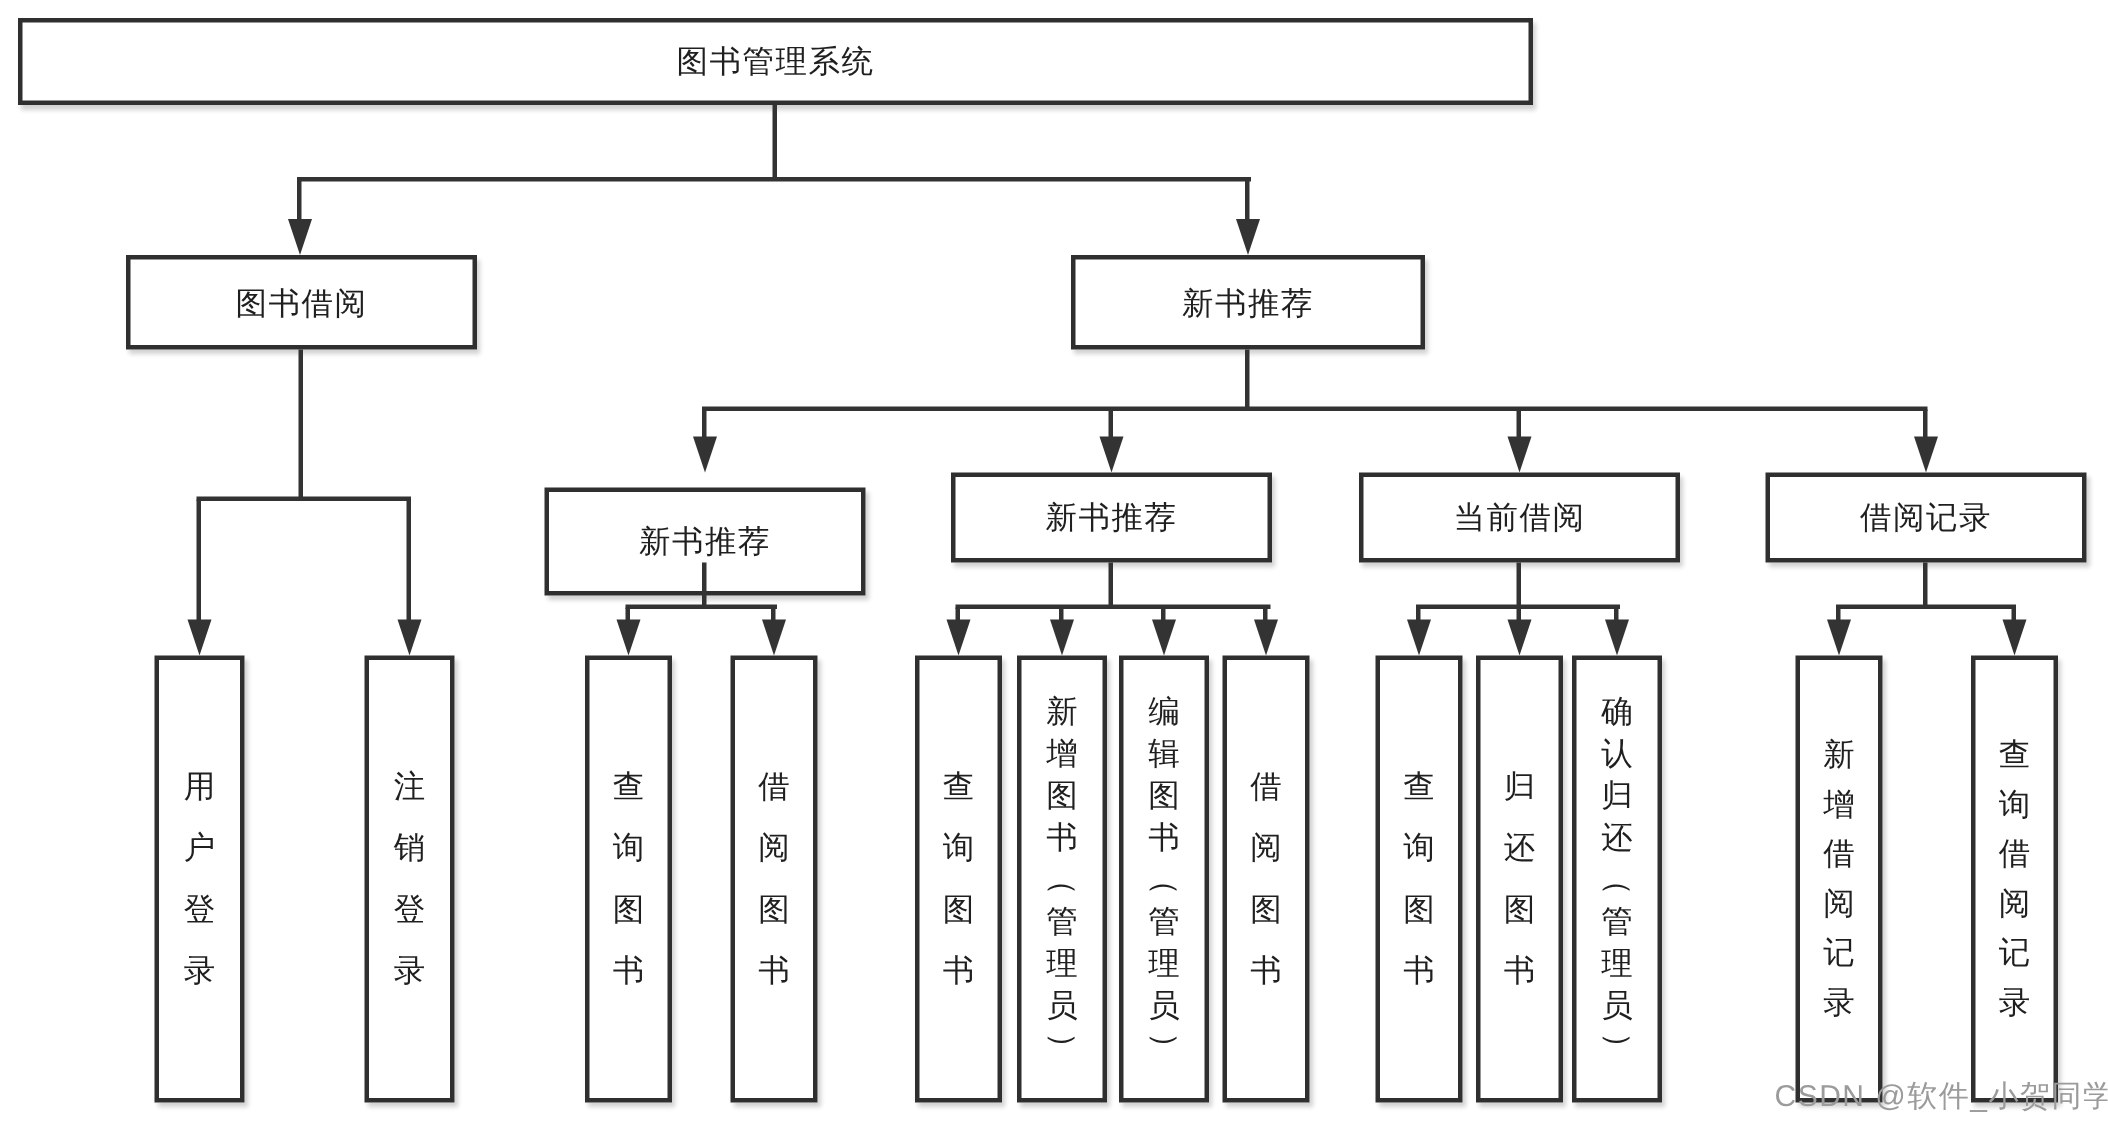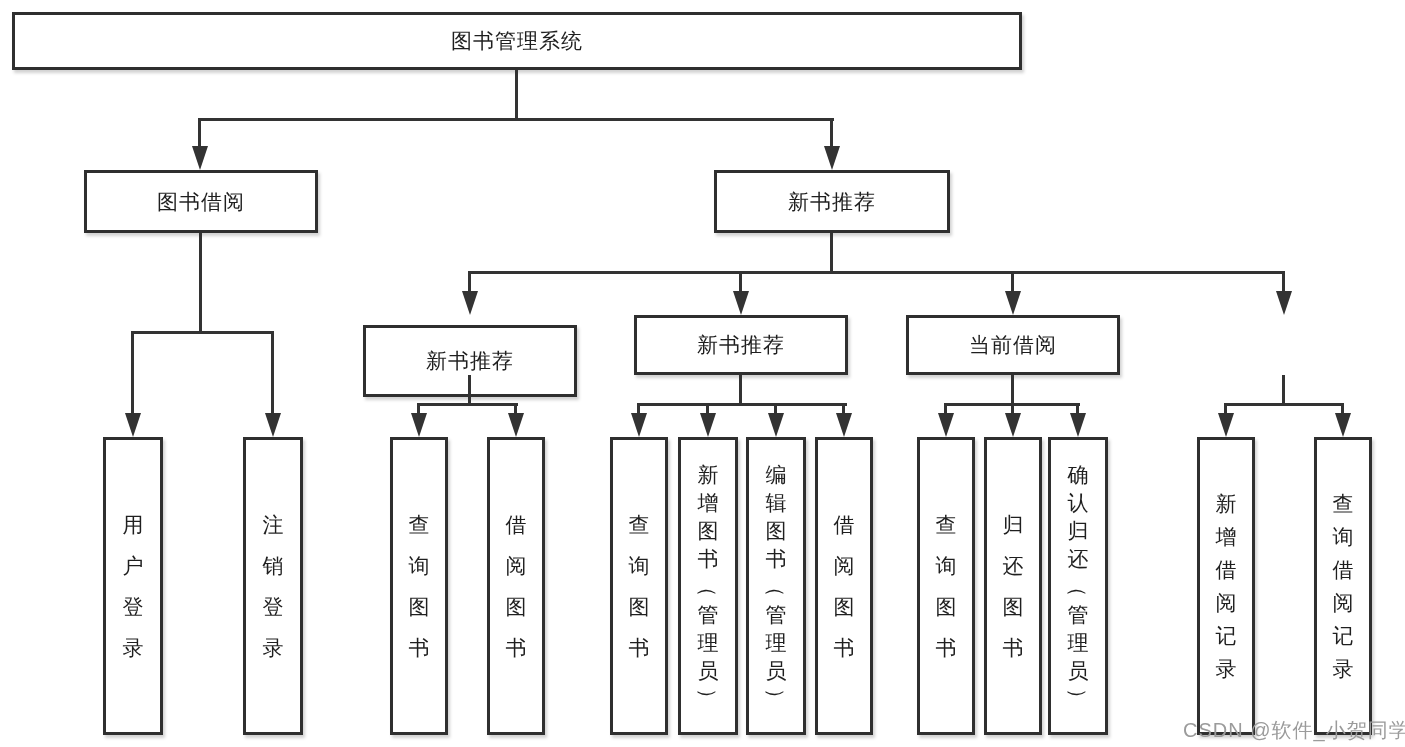--- a/index.html
+++ b/index.html
@@ -87,20 +87,21 @@
   <div class="vl" style="left:739px;top:273px;height:20px"></div>
   <div class="ah" style="left:733px;top:291px"></div>
   <div class="vl" style="left:1011px;top:273px;height:20px"></div>
   <div class="ah" style="left:1005px;top:291px"></div>
   <div class="vl" style="left:1282px;top:273px;height:20px"></div>
   <div class="ah" style="left:1276px;top:291px"></div>
 
   <div class="box" style="left:363px;top:325px;width:214px;height:72px">新书推荐</div>
   <div class="box" style="left:634px;top:315px;width:214px;height:60px">新书推荐</div>
   <div class="box" style="left:906px;top:315px;width:214px;height:60px">当前借阅</div>
+  <div class="box" style="left:1177px;top:315px;width:214px;height:60px">借阅记录</div>
 
   <div class="vl" style="left:468px;top:375px;height:31px"></div>
   <div class="hl" style="left:417px;top:403px;width:101px"></div>
   <div class="vl" style="left:417px;top:405px;height:12px"></div>
   <div class="ah" style="left:411px;top:413px"></div>
   <div class="vl" style="left:514px;top:405px;height:12px"></div>
   <div class="ah" style="left:508px;top:413px"></div>
 
   <div class="vl" style="left:739px;top:375px;height:31px"></div>
   <div class="hl" style="left:637px;top:403px;width:210px"></div>

